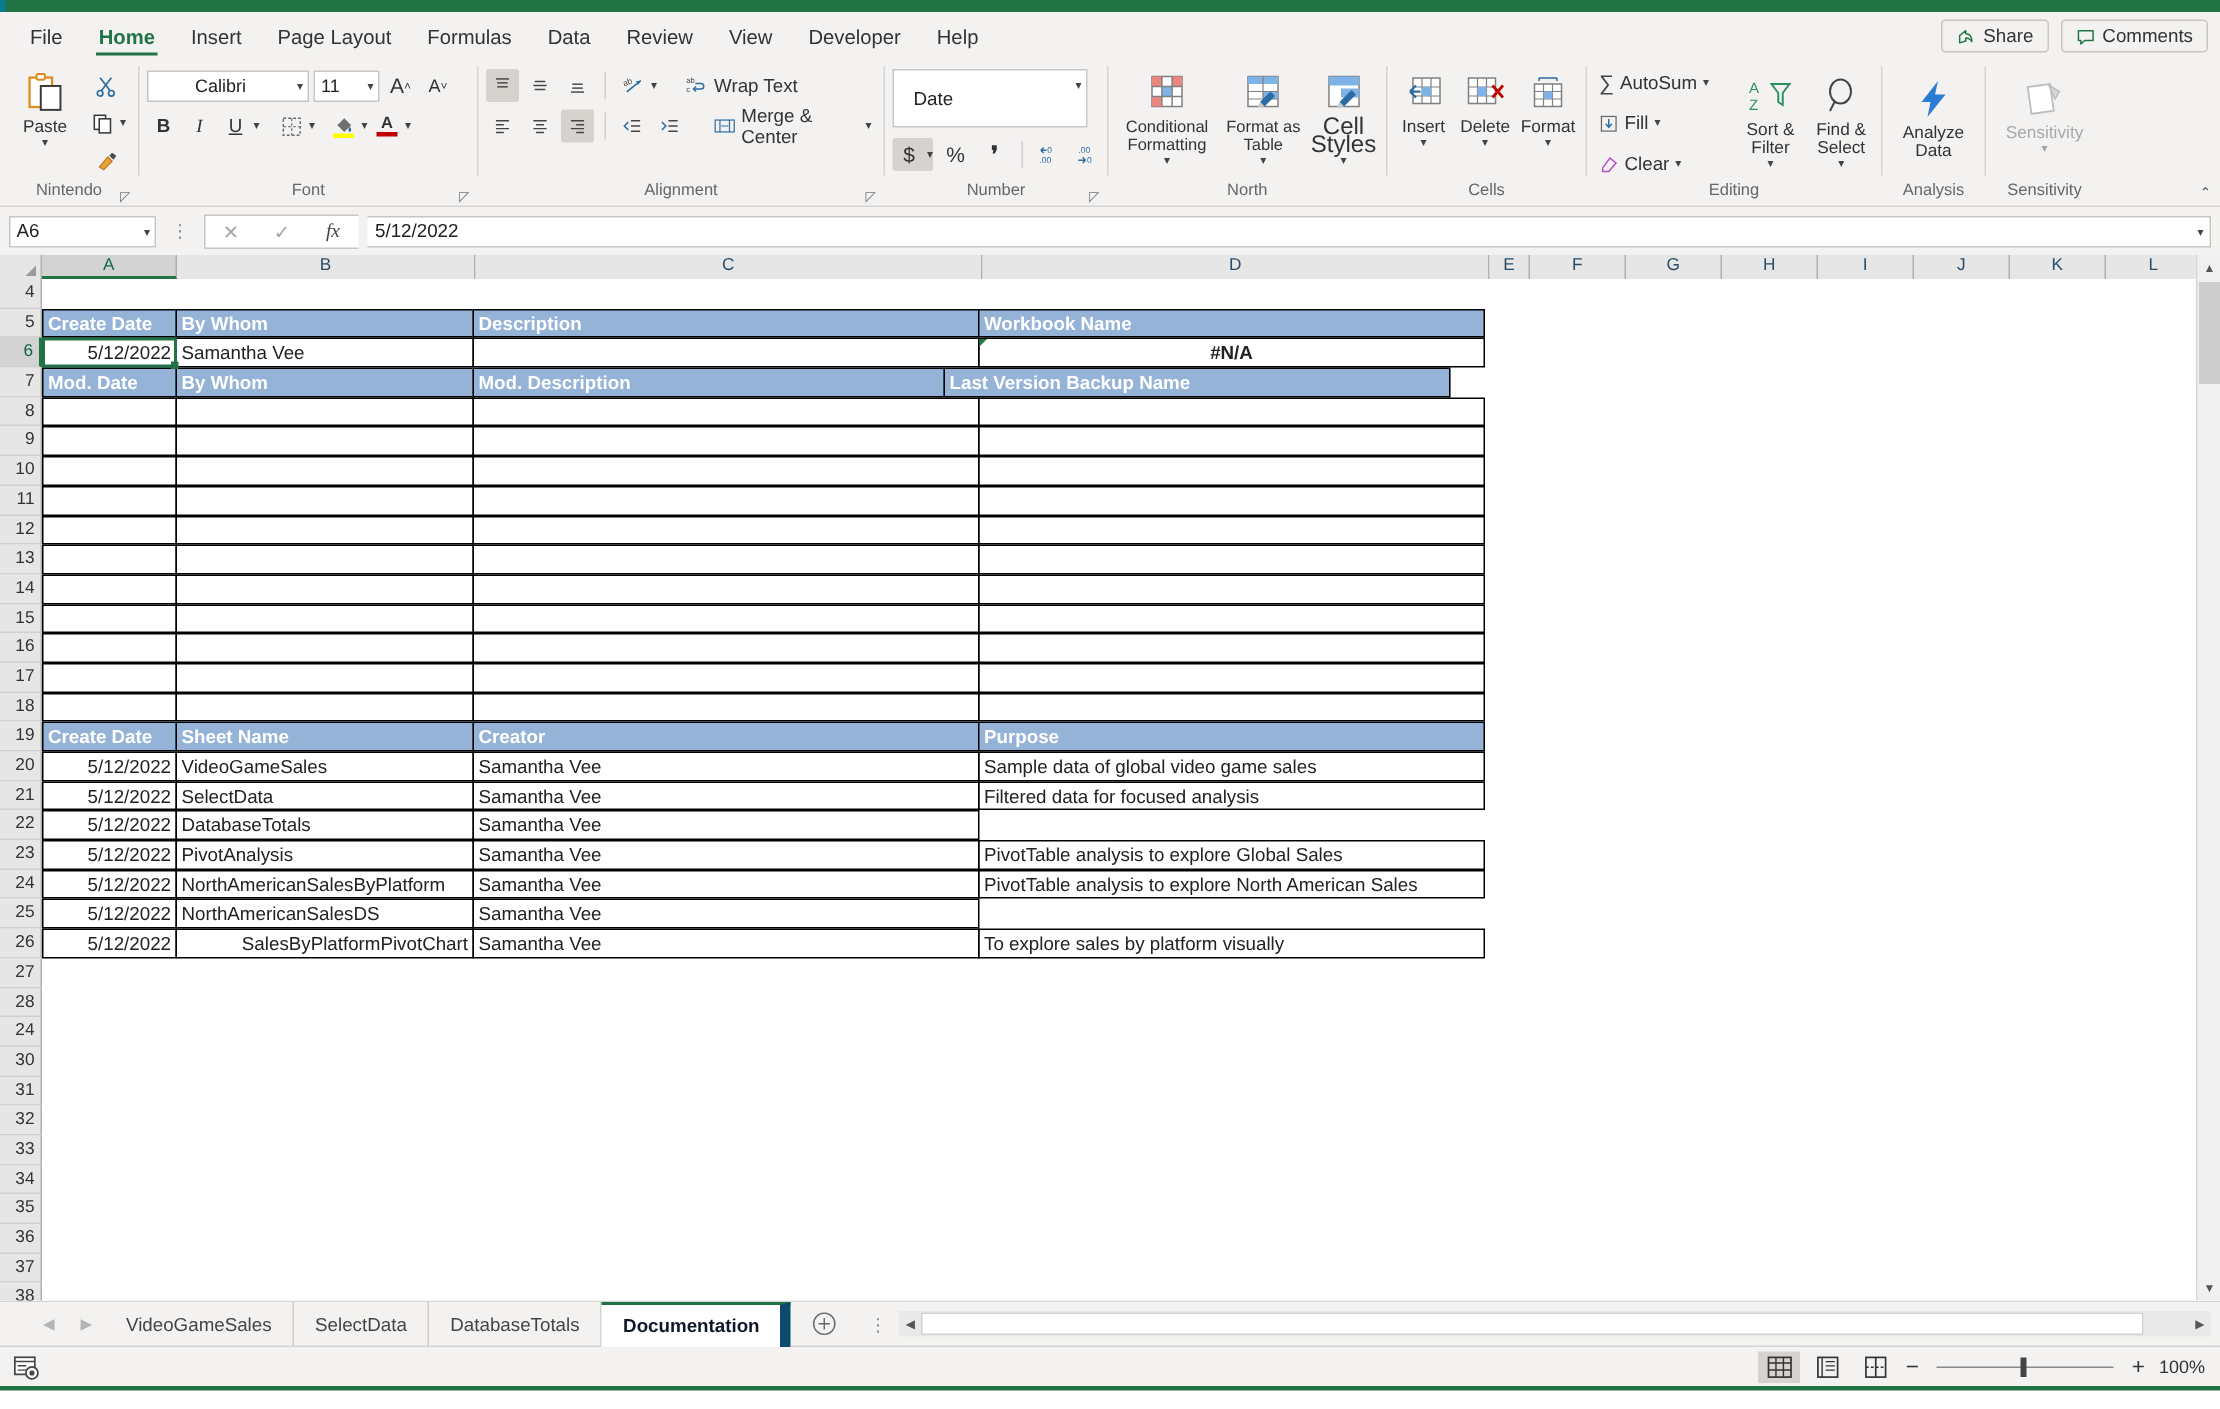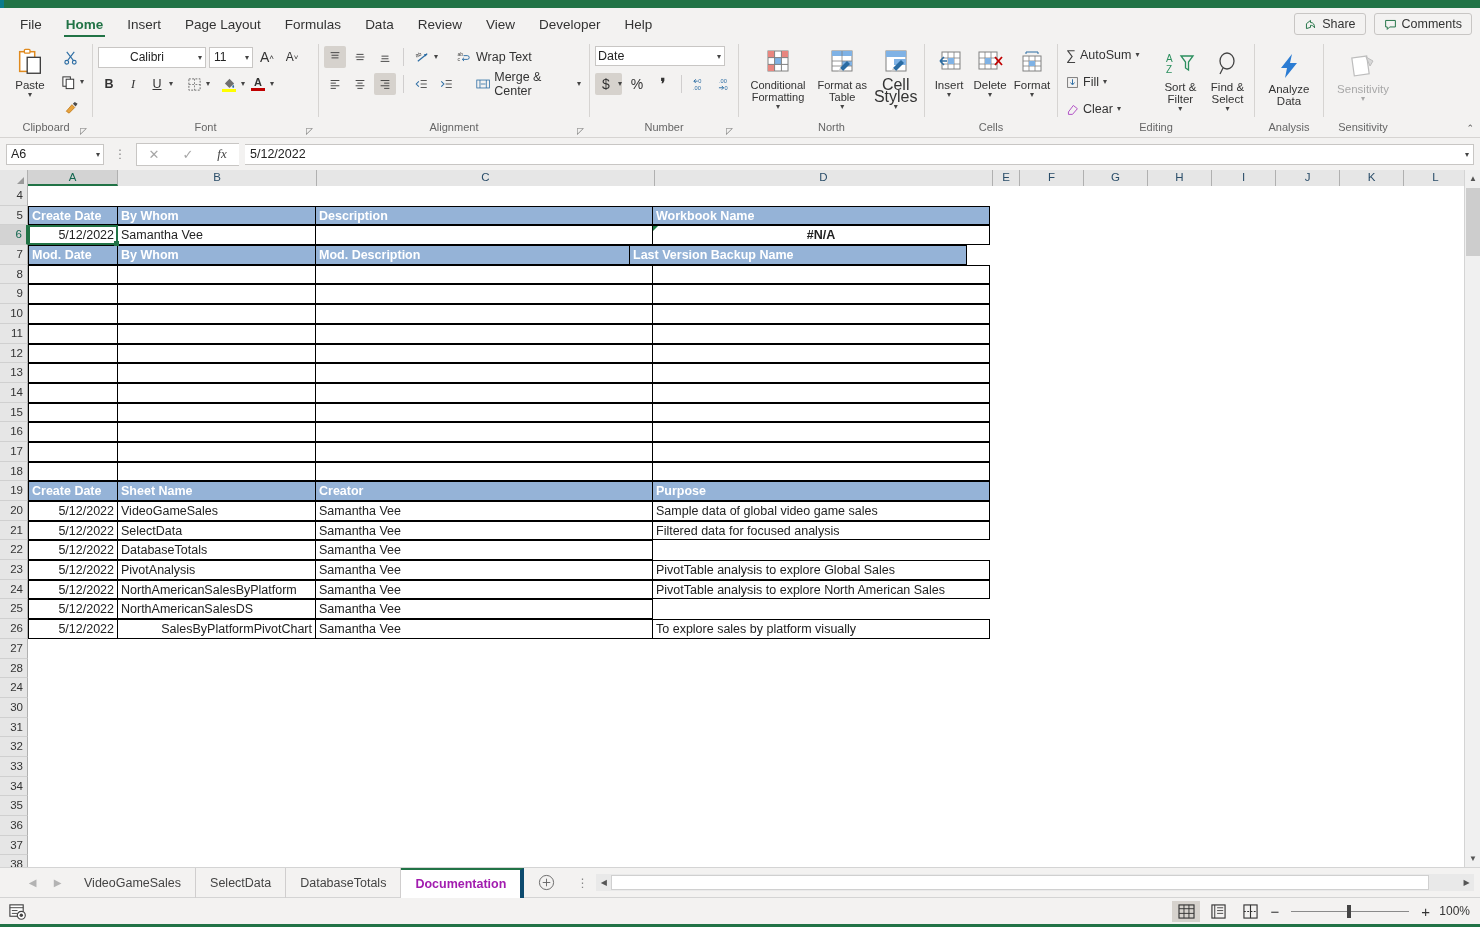--- a/index.html
+++ b/index.html
@@ -73,22 +73,22 @@
     position:relative;
     justify-content:center;
   }
   .fontsize {
     width:44px; height:21px; border:1px solid #c8c6c4; background:#fff;
     font-size:12px; padding:0 14px 0 4px; display:flex; align-items:center;
     position:relative;
   }
   .selcaret { position:absolute; right:3px; top:5px; font-size:8px; color:#444; }
   .numfmt {
-    width:130px; height:20px; border:1px solid #c8c6c4; background:#fff;
-    font-size:12.5px; padding:0 16px 0 2px; display:flex; align-items:center;
+    width:130px; height:39px; border:1px solid #c8c6c4; background:#fff;
+    font-size:12.5px; padding:0 16px 0 13px; display:flex; align-items:center;
     position:relative;
   }
   .textbtn { display:flex; align-items:center; gap:4px; font-size:12.5px; color:#333; height:22px; padding:0 3px; }
 
   
   #fbar { height:32px; background:#f3f2f1; display:flex; align-items:center; padding:0 6px; gap:6px; }
   #namebox {
     width:98px; height:21px; background:#fff; border:1px solid #c8c6c4;
     display:flex; align-items:center; padding:0 4px; font-size:12.5px; position:relative;
   }
@@ -156,21 +156,21 @@
   #vthumb { position:absolute; left:1px; top:18px; width:14px; height:68px; background:#cdcdcd; }
 
   
   #tabbar { height:30px; background:#f3f2f1; display:flex; align-items:center; border-top:1px solid #d4d4d4; }
   #navarrows { display:flex; width:70px; justify-content:space-around; color:#b3b3b3; font-size:10px; padding-left:20px;}
   .sheettab {
     height:30px; display:flex; align-items:center; padding:0 14px; font-size:12.5px;
     color:#444; border-right:1px solid #d0cece; position:relative;
   }
   .sheettab.active {
-    background:#fff; color:#a21caf; font-weight:bold; border-right:4px solid #0c4a6e;
+    background:#fff; color:#0f172a; font-weight:bold; border-right:7px solid #0c4a6e;
     border-top:2px solid #217346;
   }
   #addsheet { width:44px; display:flex; align-items:center; justify-content:center; color:#555; font-size:15px; }
   #tabsplit { margin-left:auto; display:flex; align-items:center; flex:1; }
   #tabdots { color:#888; padding:0 8px; font-size:12px; }
   #hscroll { flex:1; height:17px; background:#e9e9e9; display:flex; align-items:center; margin-right:6px; position:relative; }
   #hthumb { position:absolute; left:15px; top:1px; height:15px; width:calc(100% - 60px); background:#fff; border:1px solid #d0d0d0;}
   .hbtn { width:15px; height:15px; display:flex; align-items:center; justify-content:center; font-size:8px; color:#555; z-index:2;}
   .hbtn.r { margin-left:auto; }
 
@@ -256,21 +256,21 @@
         </div>
         <div class="smbtn">
           <svg width="16" height="15" viewBox="0 0 16 16">
             <path d="M3 12 L9 5 L12 8 L6 14 Z" fill="#e8a33d" stroke="#c27d1e" stroke-width="0.9"></path>
             <path d="M10 4 L13 7 L15 4 L12 2 Z" fill="#4a4a4a"></path>
           </svg>
         </div>
       </div>
     </div>
     <div class="group-label">
-      <span>Clipboard</span>
+      <span>Nintendo</span>
       <span class="dlg">◸</span>
     </div>
   </div>
   <div class="gsep"></div>
 
   <div class="group" style="width:225px">
     <div class="group-body" style="flex-direction:column;gap:5px;padding-top:8px">
       <div class="row" style="gap:3px">
         <div class="fontname">
           <span>Calibri</span>

